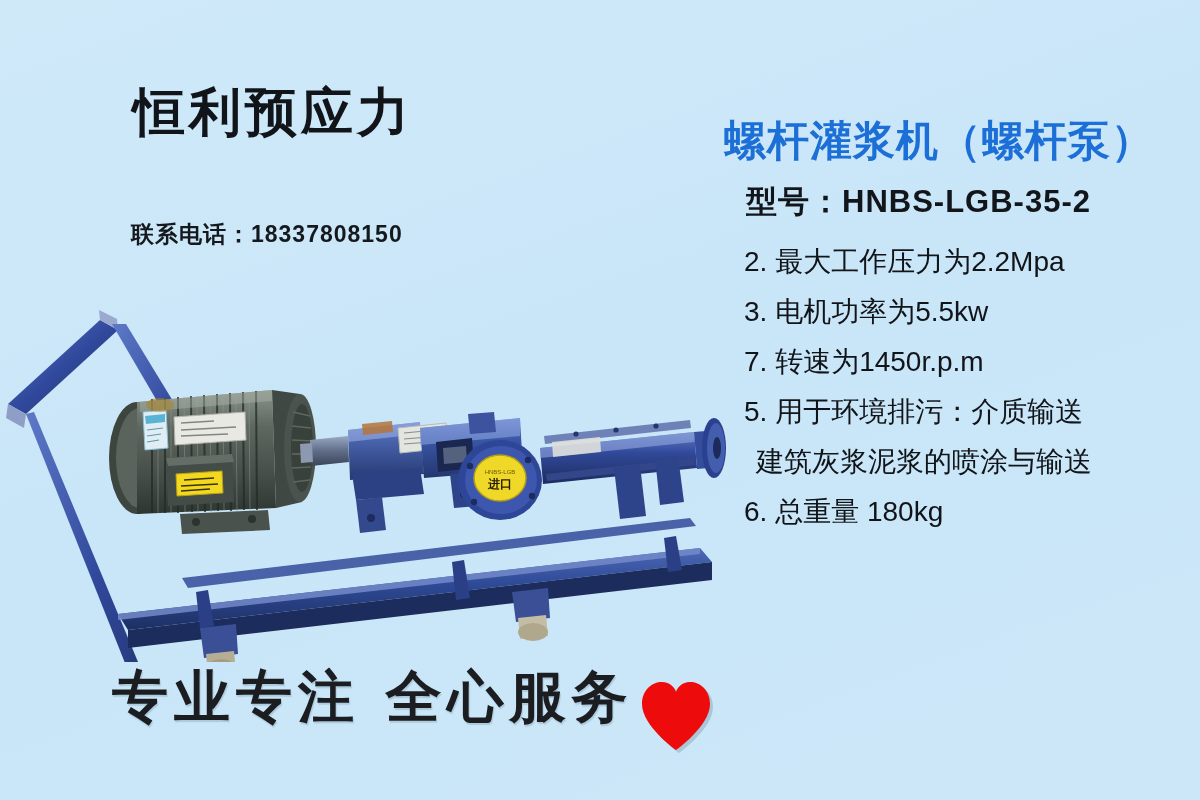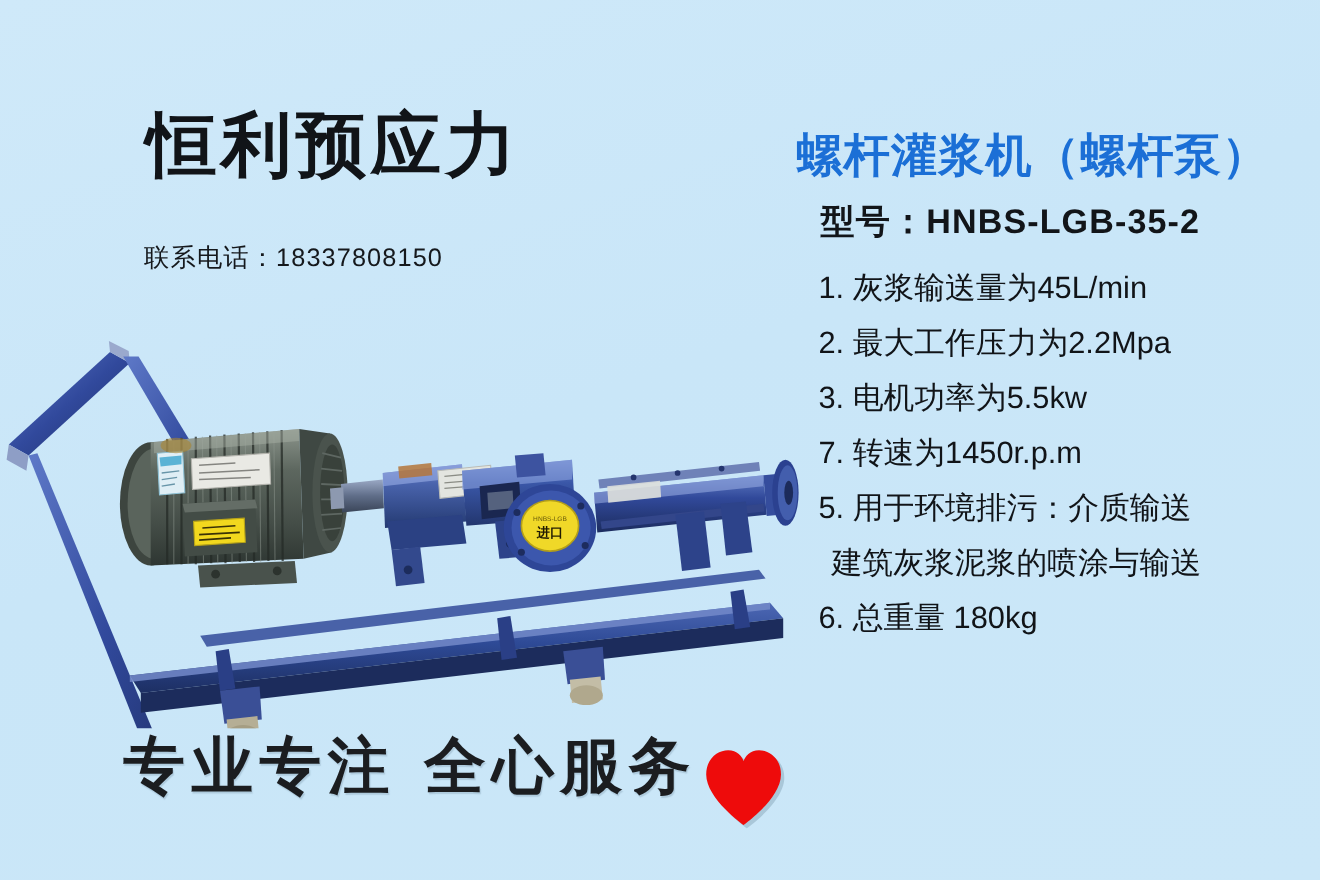--- a/index.html
+++ b/index.html
@@ -14,34 +14,34 @@
     height: 800px;
     overflow: hidden;
     background: linear-gradient(160deg, #cfe9f9 0%, #c9e6f8 45%, #cbe7f8 100%);
     font-family: "Liberation Sans", "DejaVu Sans", sans-serif;
   }
 
   
   .brand-title {
     position: absolute;
     left: 133px;
-    top: 100px;
-    font-size: 64px;
+    top: 86px;
+    font-size: 52px;
     line-height: 1;
     font-weight: 700;
     letter-spacing: 4px;
     color: #111418;
     white-space: nowrap;
   }
   .brand-phone {
     position: absolute;
     left: 131px;
     top: 219px;
     font-size: 23px;
-    font-weight: 400;
+    font-weight: 700;
     letter-spacing: 1px;
     color: #15181c;
     white-space: nowrap;
   }
 
   
   .product-title {
     position: absolute;
     left: 724px;
     top: 120px;
@@ -342,21 +342,20 @@
 
   <div class="brand-title">恒利预应力</div>
 
   <div class="brand-phone">联系电话：18337808150</div>
 
   <div class="product-title">螺杆灌浆机（螺杆泵）</div>
 
   <div class="model-line">型号：HNBS-LGB-35-2</div>
 
   <ul class="spec-list">
-    <li class="spec-item">1. 灰浆输送量为45L/min</li>
     <li class="spec-item">2. 最大工作压力为2.2Mpa</li>
     <li class="spec-item">3. 电机功率为5.5kw</li>
     <li class="spec-item">7. 转速为1450r.p.m</li>
     <li class="spec-item">5. 用于环境排污：介质输送</li>
     <li class="spec-item cont">建筑灰浆泥浆的喷涂与输送</li>
     <li class="spec-item">6. 总重量  180kg</li>
   </ul>
 
   <div class="slogan">专业专注 全心服务</div>
 

